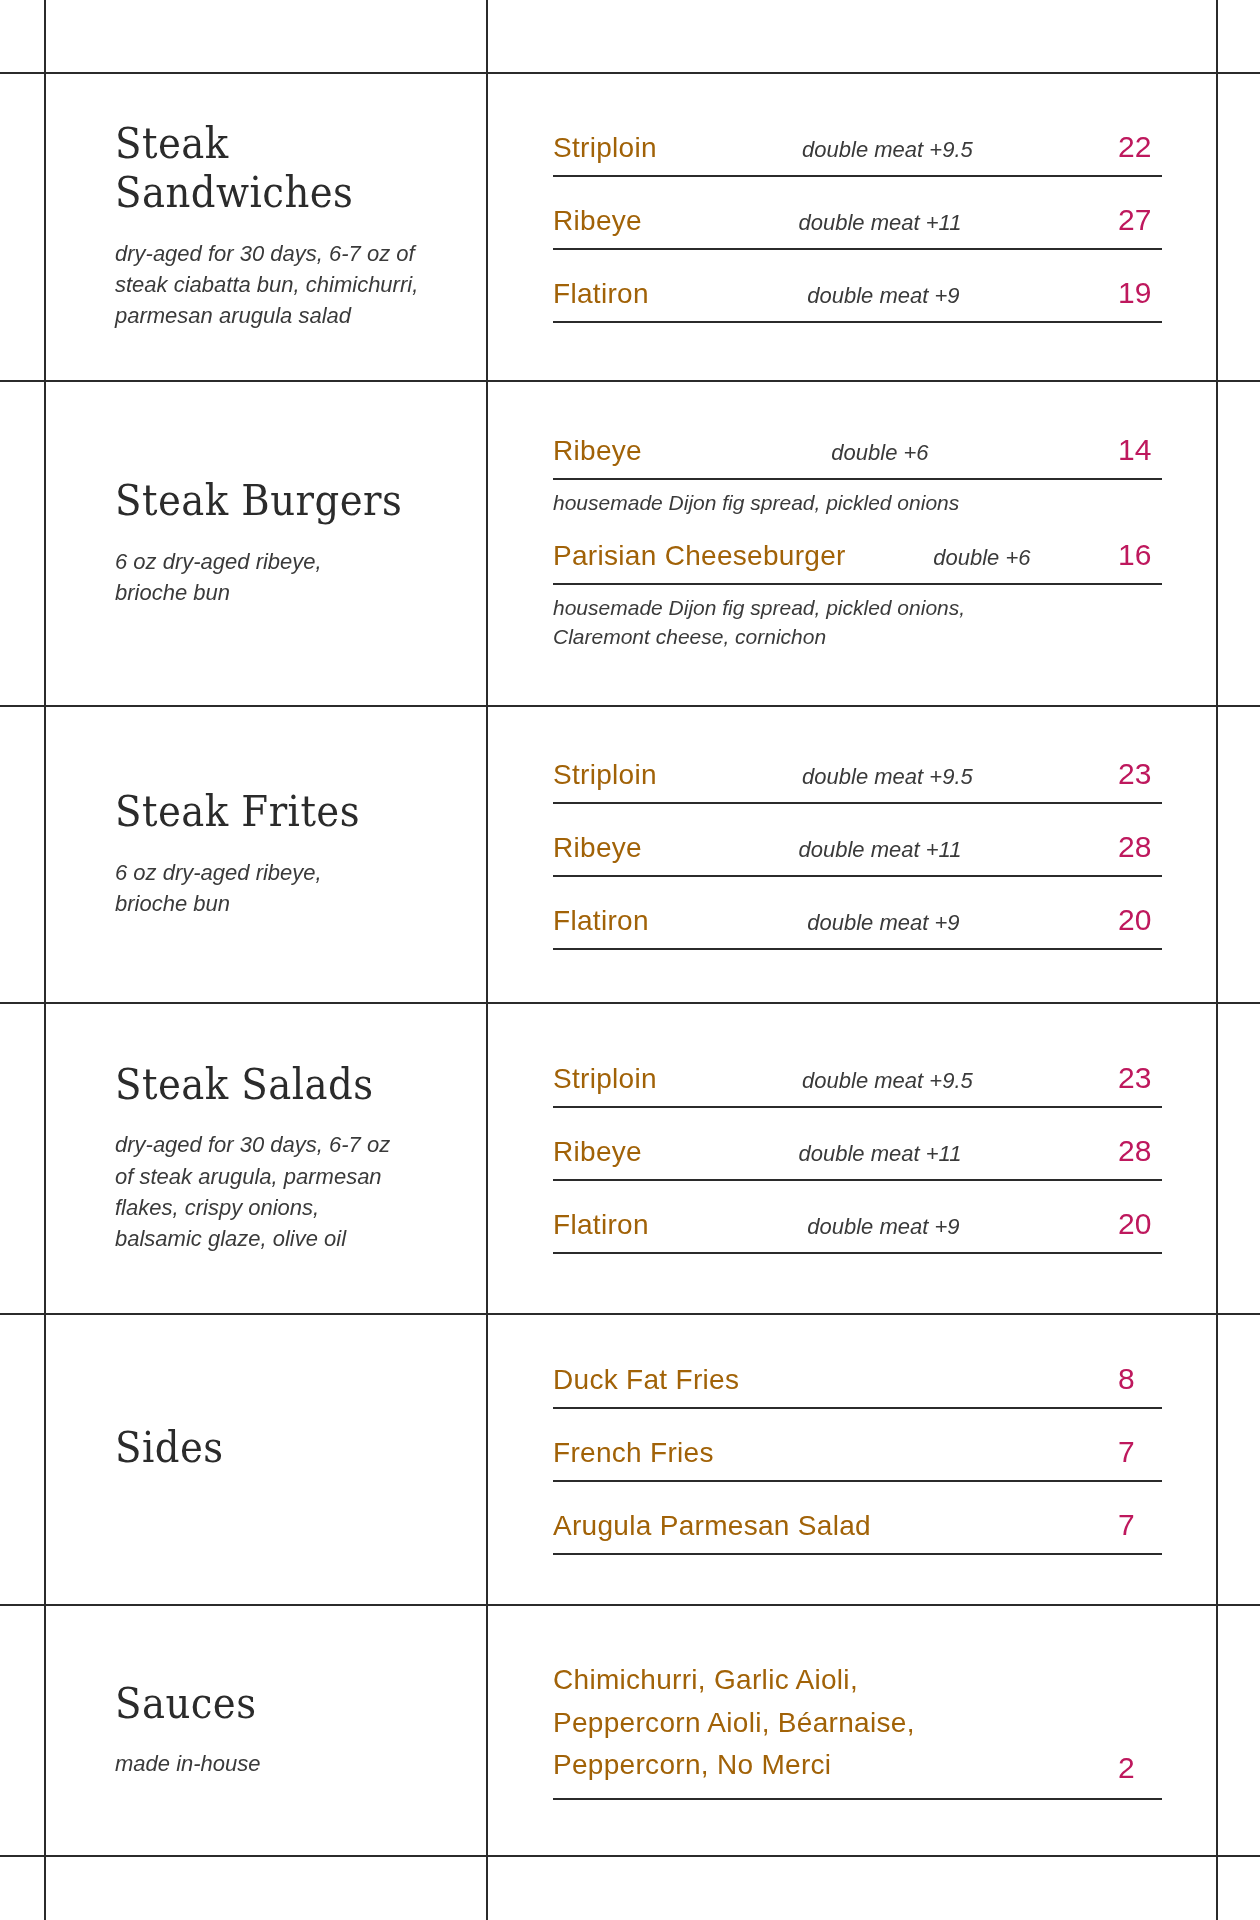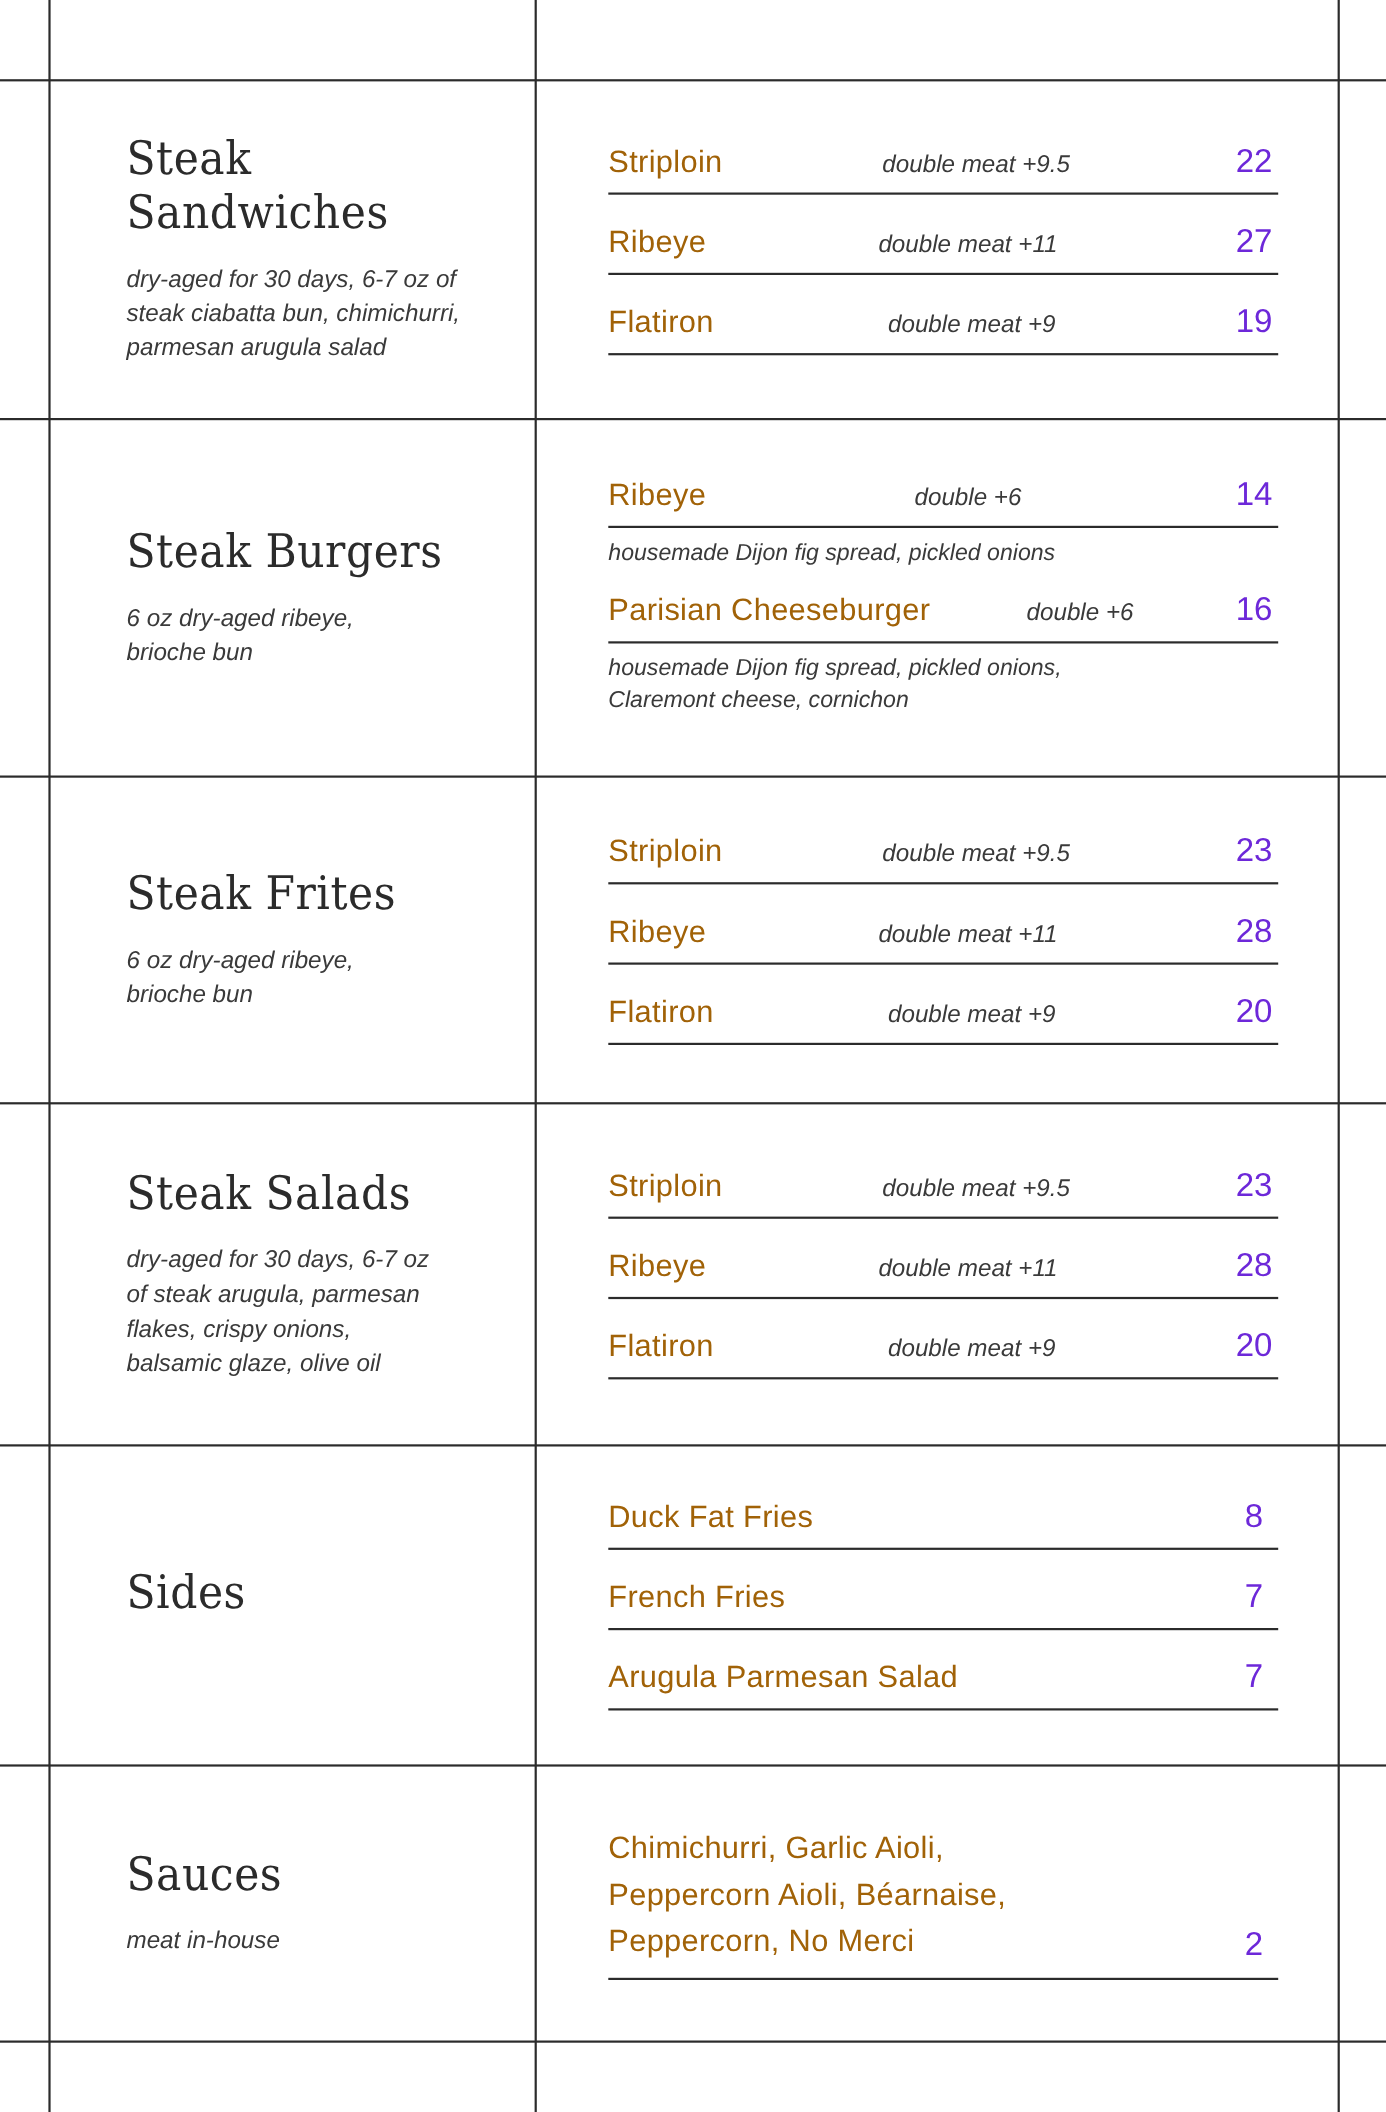--- a/index.html
+++ b/index.html
@@ -83,23 +83,23 @@
     flex: 1;
     text-align: center;
     font-style: italic;
     font-size: 22px;
     color: #3a3a3a;
     padding: 0 10px;
   }
   .ispacer { flex: 1; }
   .iprice {
     font-size: 30px;
-    color: #6d28d9;
+    color: #be185d;
     min-width: 44px;
-    text-align: center;
+    text-align: left;
   }
   .isub {
     margin: 9px 0 0 0;
     font-style: italic;
     font-size: 21px;
     line-height: 1.38;
     color: #3a3a3a;
     white-space: pre-line;
   }
   .sec2 .item { margin: 10px 0; }
@@ -274,21 +274,21 @@
           <span class="ispacer"></span>
           <span class="iprice">7</span>
         </div>
       </div>
     </div>
   </section>
 
   <section class="band sec6 sauces">
     <div class="titlecell">
       <h2 class="title">Sauces</h2>
-      <p class="desc">meat in-house</p>
+      <p class="desc">made in-house</p>
     </div>
     <div class="itemscell">
       <div class="item">
         <div class="itemrow">
           <span class="iname">Chimichurri, Garlic Aioli,
 Peppercorn Aioli, Béarnaise,
 Peppercorn, No Merci</span>
           <span class="ispacer"></span>
           <span class="iprice">2</span>
         </div>

